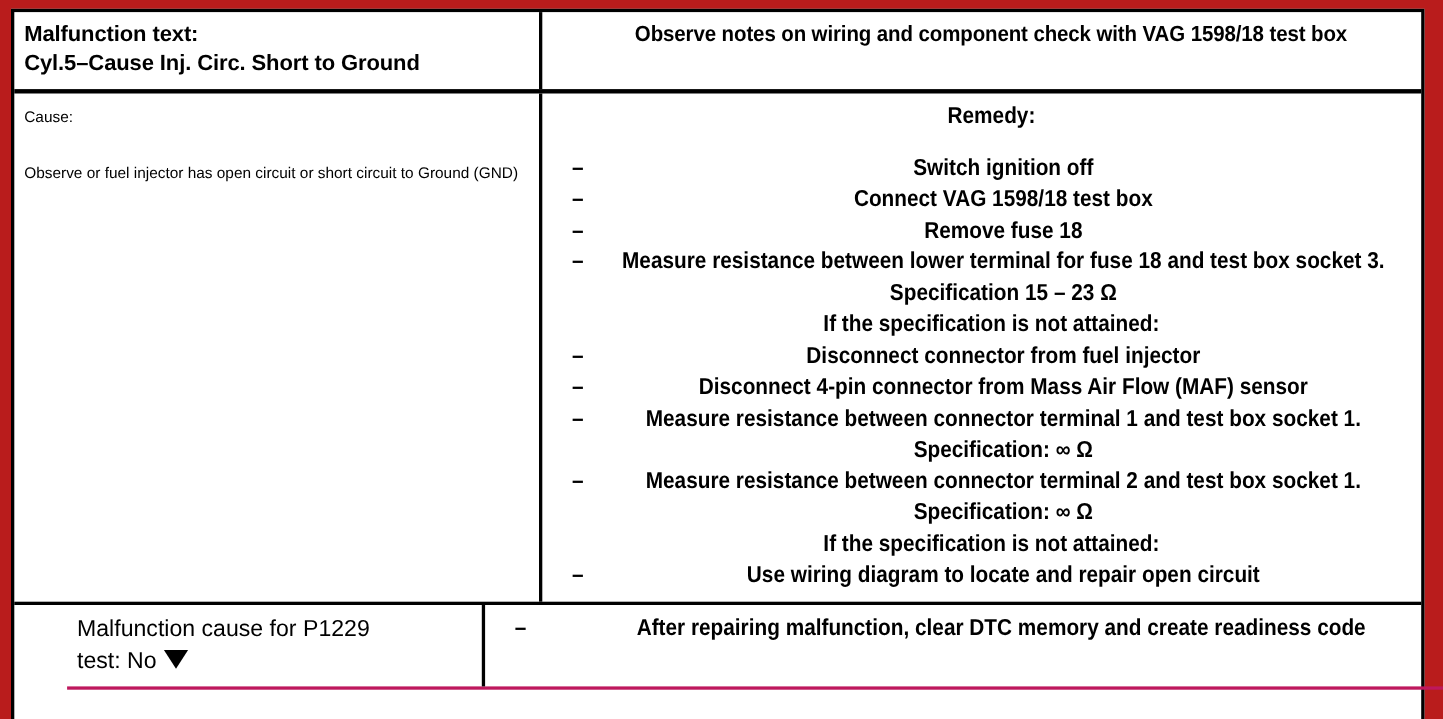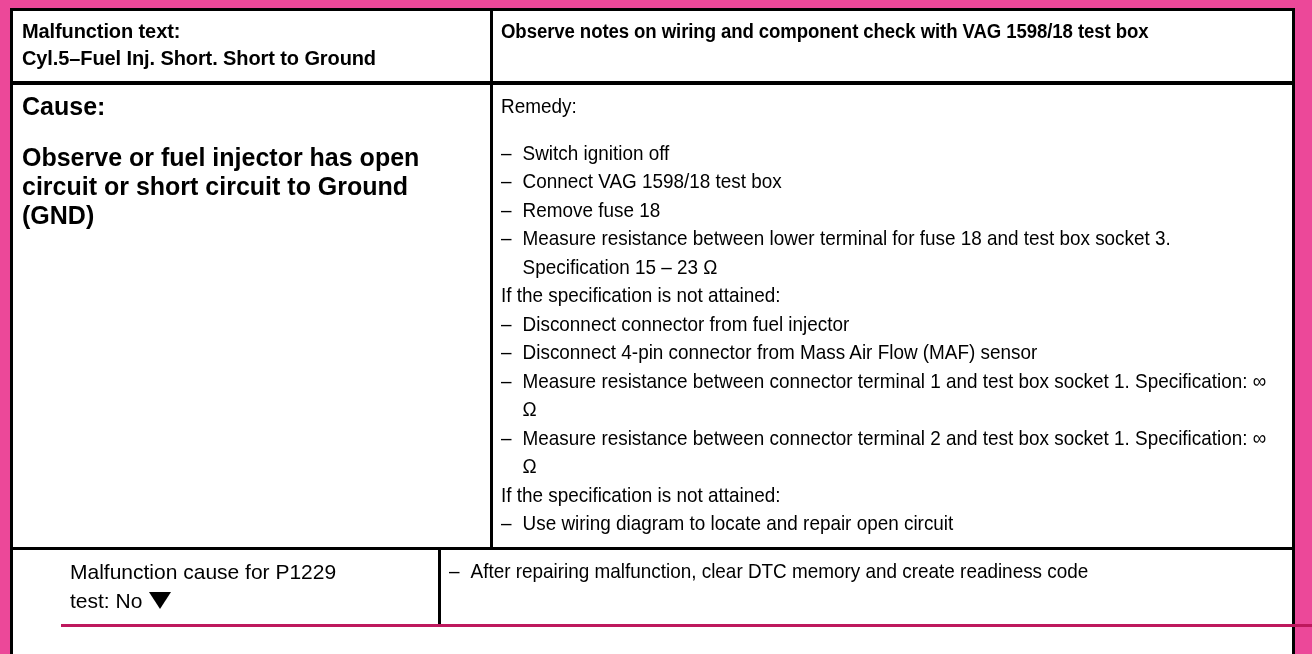--- a/index.html
+++ b/index.html
@@ -14,21 +14,21 @@
     overflow: hidden;
     font-family: "Liberation Sans", sans-serif;
     color: #000000;
     -webkit-font-smoothing: none;
   }
 
   .page {
     position: relative;
     width: 1312px;
     height: 654px;
-    background: #ec4899;
+    background: #b91c1c;
   }
 
   
   .dtc-table {
     position: absolute;
     left: 10px;
     top: 8px;
     width: 1285px;
     border: 3px solid #000;
     border-collapse: collapse;
@@ -70,58 +70,59 @@
   .col-left-wide {
     width: 477px;
     flex: 0 0 477px;
     box-sizing: border-box;
     padding: 7px 8px 9px 9px;
   }
   .col-right {
     flex: 1 1 auto;
     box-sizing: border-box;
     border-left: 3px solid #000;
-    padding: 7px 10px 9px 8px;
+    padding: 7px 10px 9px 27px;
     min-width: 0;
+    text-align: center;
   }
 
   
   .hdr-text {
     font-weight: bold;
     font-size: 20px;
     line-height: 27px;
     letter-spacing: -0.1px;
   }
   .hdr-left {
     font-family: "Liberation Sans", sans-serif;
   }
   .hdr-right {
     font-family: "Liberation Sans Narrow", "Liberation Sans", sans-serif;
     transform: scaleX(0.93);
     transform-origin: left center;
     width: 107.5%;
   }
 
   .body-left {
-    font-size: 25px;
+    font-size: 14px;
     line-height: 29px;
-    font-weight: bold;
+    font-weight: normal;
   }
   .body-left .label {
     margin: 0 0 0 0;
   }
   .body-left .para {
     margin: 22px 0 0 0;
   }
 
   .body-right {
     font-family: "Liberation Sans Narrow", "Liberation Sans", sans-serif;
     font-size: 21px;
     line-height: 28.5px;
-    font-weight: normal;
+    font-weight: bold;
   }
   .body-right-inner {
     transform: scaleX(0.9);
     transform-origin: left top;
     width: 111.2%;
   }
   .body-right .label {
     margin: 0;
   }
   .body-right .gap {
@@ -186,21 +187,21 @@
 
 <div class="page">
 
   <div class="dtc-table">
 
     <div class="row row-header">
 
       <div class="col-left-wide">
         <div class="hdr-text hdr-left">
           <div>Malfunction text:</div>
-          <div>Cyl.5–Fuel Inj. Short. Short to Ground</div>
+          <div>Cyl.5–Cause Inj. Circ. Short to Ground</div>
         </div>
       </div>
 
       <div class="col-right">
         <div class="hdr-text hdr-right">Observe notes on wiring and component check with VAG 1598/18 test box</div>
       </div>
 
     </div>
 
     <div class="row row-body">

